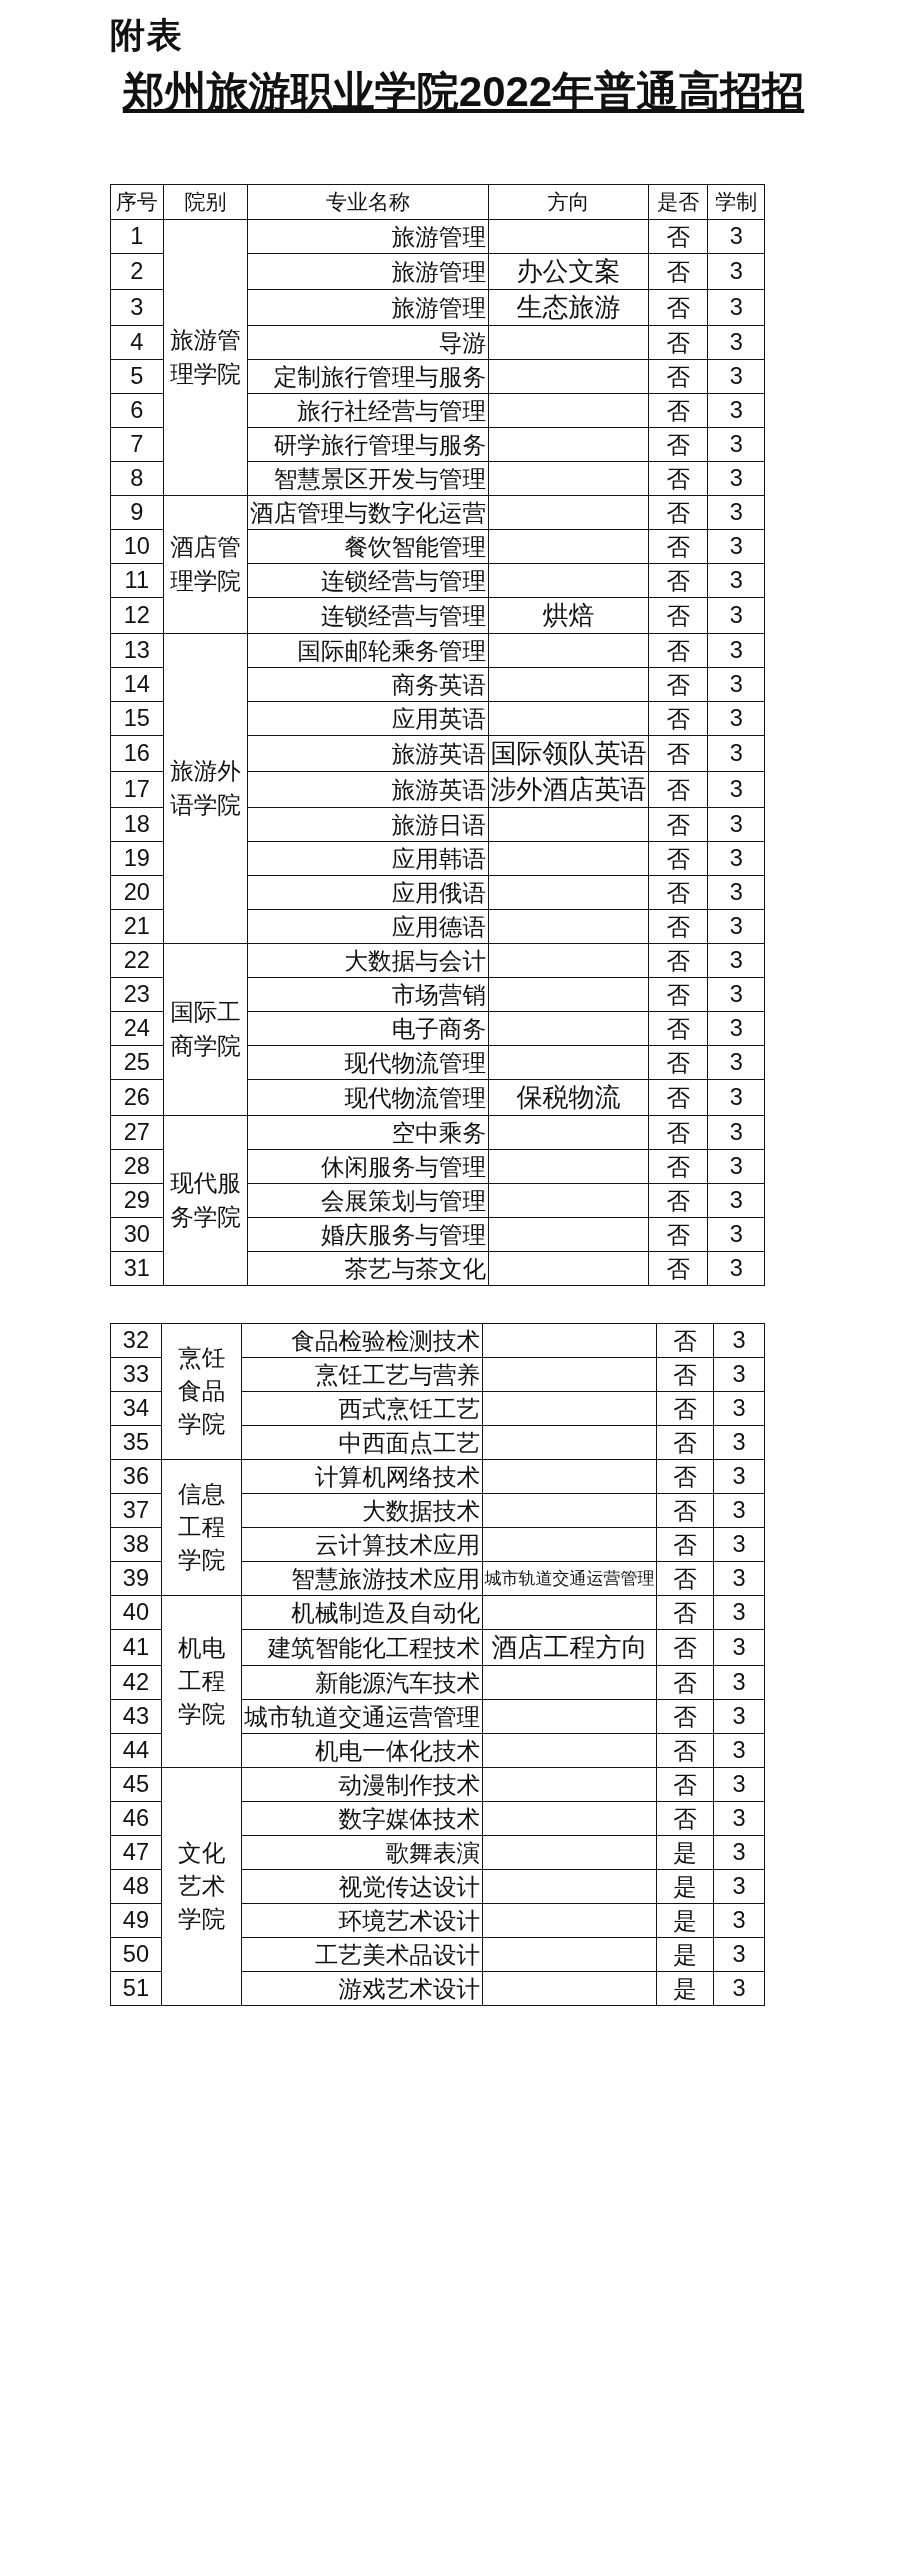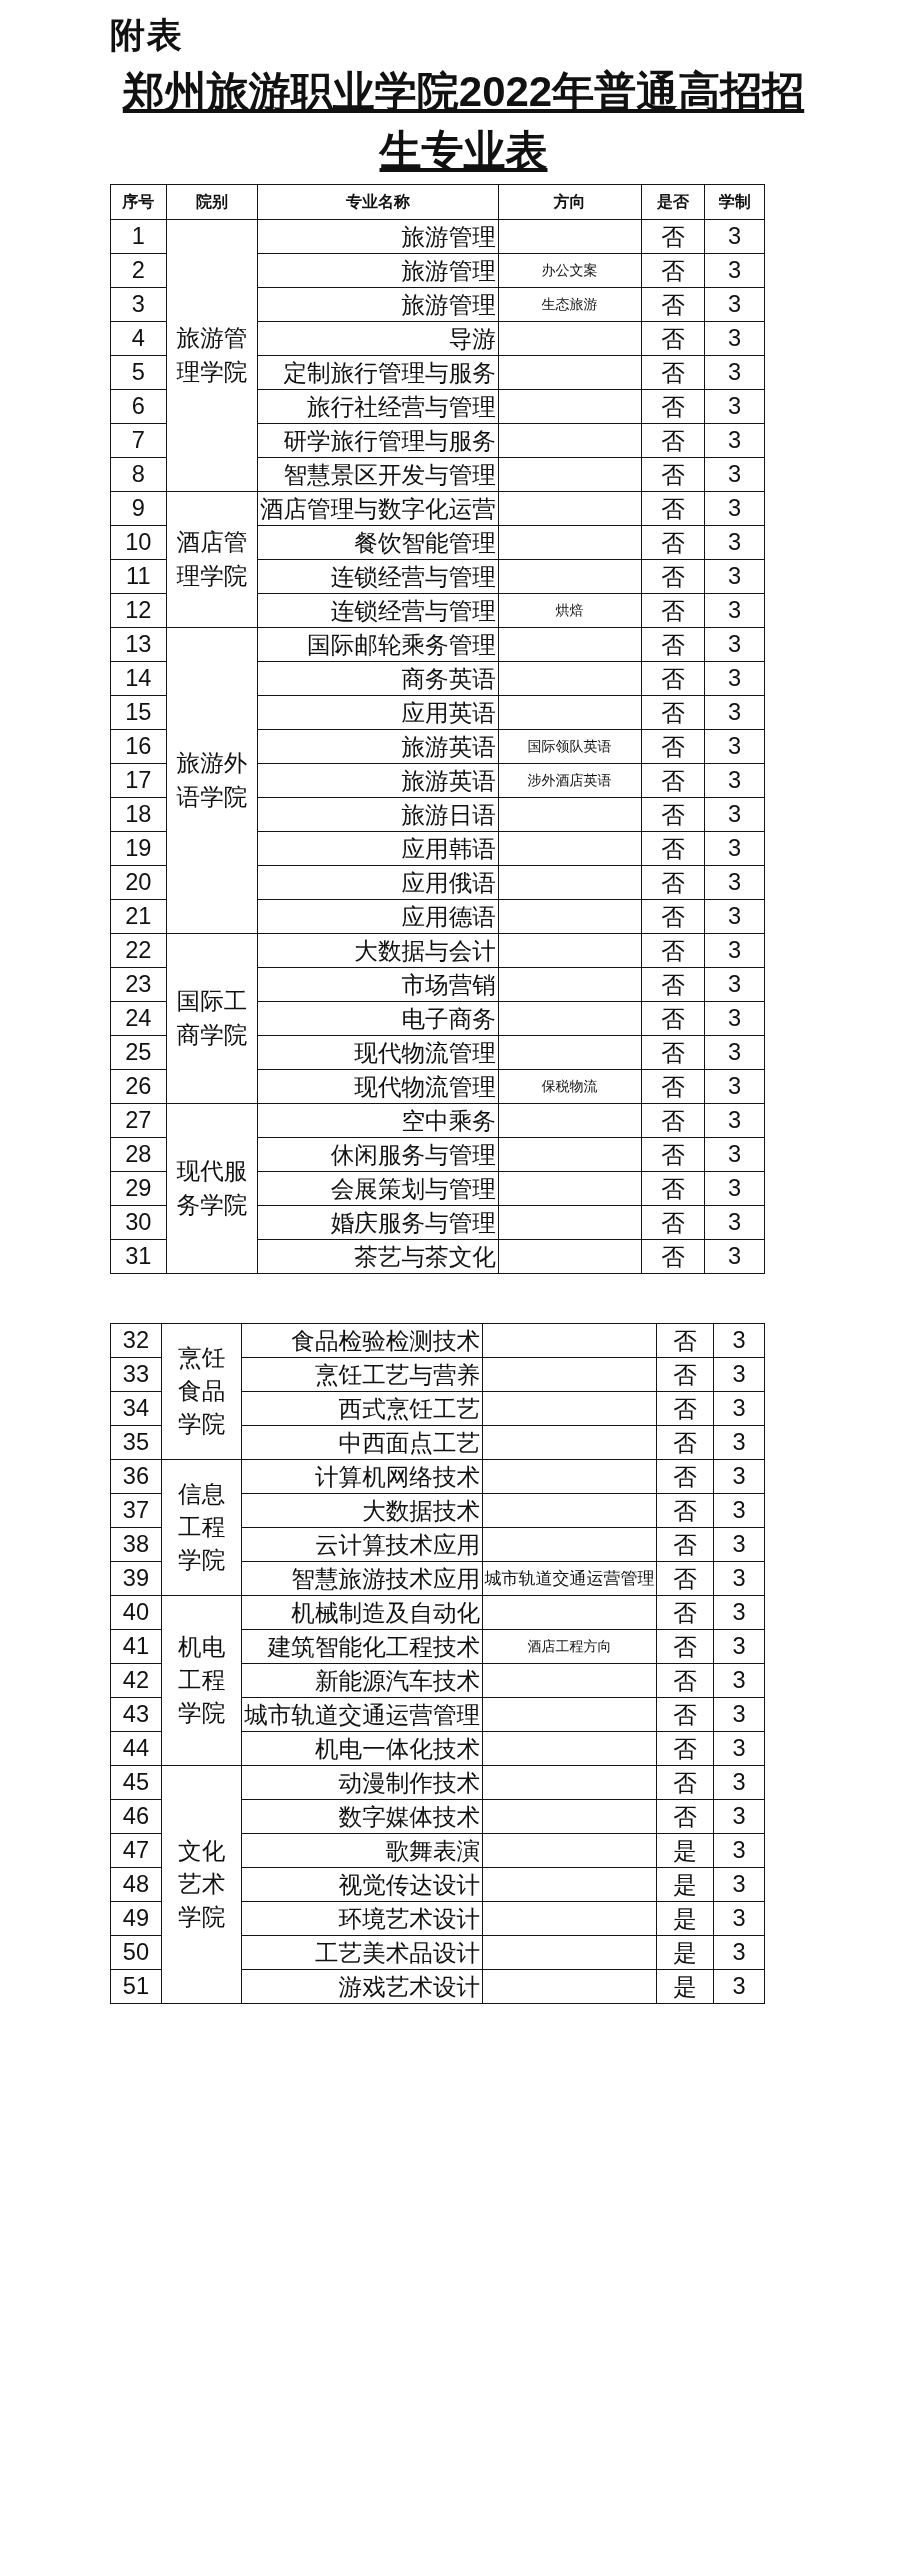--- a/index.html
+++ b/index.html
@@ -32,35 +32,34 @@
   col.c-direction{width:159px;}
   col.c-flag{width:74px;}
   col.c-years{width:71px;}
   th,td{
     border:1.7px solid #141414;
     text-align:center;vertical-align:middle;
     padding:0 1.7px;overflow:hidden;
   }
   thead tr{height:35px;}
   tbody tr{height:34px;}
-  th{font-size:16px;font-weight:700;}
+  th{font-size:21px;font-weight:400;}
   td{font-size:23.6px;font-weight:400;}
   td.college-cell{line-height:1.4;padding:0 5px;}
   td.major-cell{white-space:nowrap;text-align:right;}
-  td.direction-cell{white-space:nowrap;font-size:14px;}
+  td.direction-cell{white-space:nowrap;font-size:26px;}
   td.direction-cell.small{font-size:17px;}
 </style>
 </head>
 <body>
 
 <div class="page">
   <div class="annex-label">附表</div>
   <div class="doc-title">
     <div>郑州旅游职业学院2022年普通高招招</div>
-    <div>生专业表</div>
   </div>
 
   <table id="table-part1">
     <colgroup>
       <col class="c-no">
         <col class="c-college">
         <col class="c-major">
       <col class="c-direction">
         <col class="c-flag">
         <col class="c-years">

